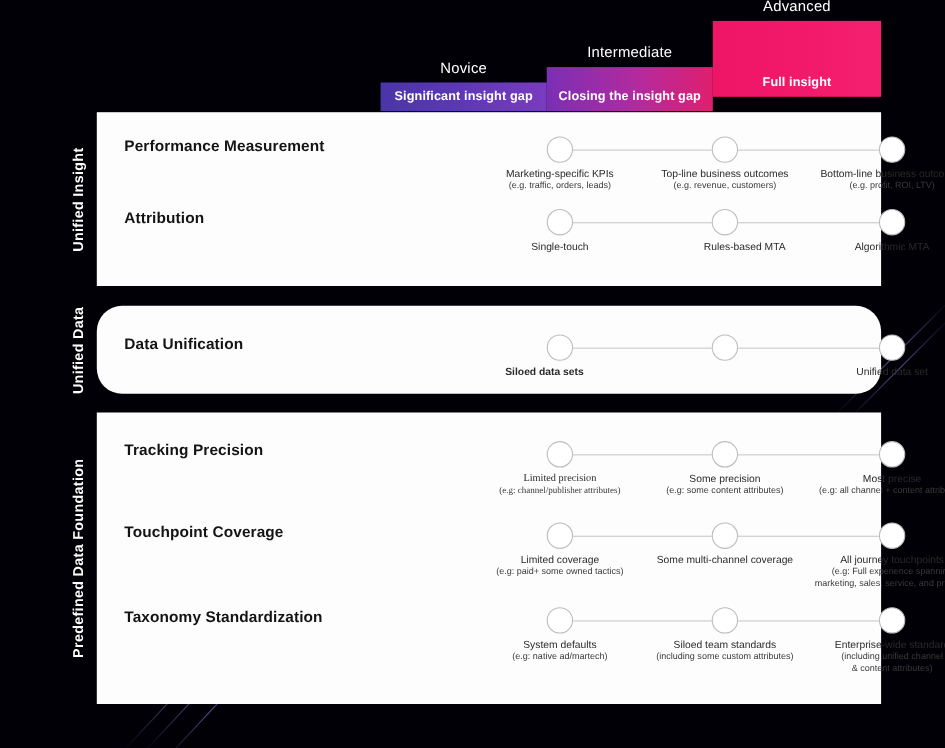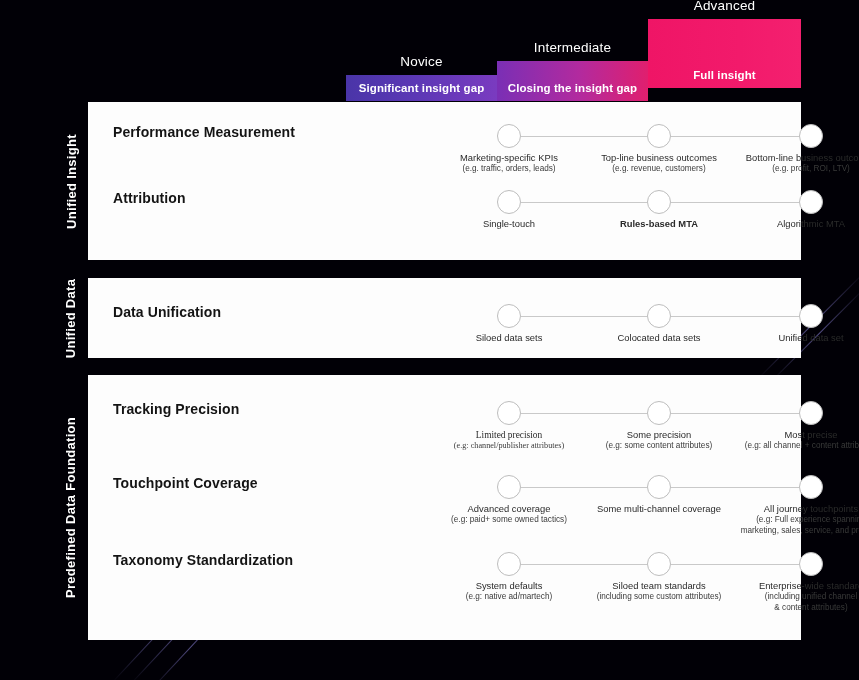--- a/index.html
+++ b/index.html
@@ -132,41 +132,40 @@
             </div>
           </div>
           <div class="row" style="top: 88px;">
             <div class="rowtitle">Attribution</div>
             <div class="track">
               <div class="line" style="left: 433px; width: 126px;"></div>
               <div class="line" style="left: 583px; width: 128px;"></div>
               <div class="node" style="left: 409px;"></div>
               <div class="nodelabel" style="left: 311px; width: 220px;"><span>Single-touch</span></div>
               <div class="node" style="left: 559px;"></div>
-              <div class="nodelabel" style="left: 461px; width: 220px; font-weight: bold;"><span>Rules-based MTA</span></div>
+              <div class="nodelabel" style="left: 479px; width: 220px;"><span>Rules-based MTA</span></div>
               <div class="node" style="left: 711px;"></div>
               <div class="nodelabel" style="left: 613px; width: 220px;"><span>Algorithmic MTA</span></div>
             </div>
           </div>
         </div>
       </div>
       <div class="sec" style="top: 278px; height: 80px; width: 713px;">
         <div class="sidelabel">
           <b>Unified Data</b>
         </div>
-        <div class="panel" style="height: 80px;">
+        <div class="panel" style="height: 80px; border-radius: 23px;">
           <div class="row" style="top: 26px;">
             <div class="rowtitle">Data Unification</div>
             <div class="track">
               <div class="line" style="left: 433px; width: 126px;"></div>
               <div class="line" style="left: 583px; width: 128px;"></div>
               <div class="node" style="left: 409px;"></div>
-              <div class="nodelabel" style="left: 311px; width: 220px;"><span>Siloed data sets</span></div>
-              <div class="node" style="left: 559px;"></div>
-              <div class="nodelabel" style="left: 461px; width: 220px;"><span>Colocated data sets</span></div>
+              <div class="nodelabel" style="left: 297px; width: 220px; font-weight: bold;"><span>Siloed data sets</span></div>
+              <div class="node" style="left: 559px;"></div>
               <div class="node" style="left: 711px;"></div>
               <div class="nodelabel" style="left: 613px; width: 220px;"><span>Unified data set</span></div>
             </div>
           </div>
         </div>
       </div>
       <div class="sec" style="top: 375px; height: 265px; width: 713px;">
         <div class="sidelabel">
           <b>Predefined Data Foundation</b>
         </div>
@@ -189,21 +188,21 @@
                   <em>(e.g: all channel + content attributes)</em>
                 </span></div>
             </div>
           </div>
           <div class="row" style="top: 100px;">
             <div class="rowtitle">Touchpoint Coverage</div>
             <div class="track">
               <div class="line" style="left: 433px; width: 126px;"></div>
               <div class="line" style="left: 583px; width: 128px;"></div>
               <div class="node" style="left: 409px;"></div>
-              <div class="nodelabel" style="left: 311px; width: 220px;"><span>Advanced coverage</span><span class="sub">
+              <div class="nodelabel" style="left: 311px; width: 220px;"><span>Limited coverage</span><span class="sub">
                   <em>(e.g: paid+ some owned tactics)</em>
                 </span></div>
               <div class="node" style="left: 559px;"></div>
               <div class="nodelabel" style="left: 461px; width: 220px;"><span>Some multi-channel coverage</span></div>
               <div class="node" style="left: 711px;"></div>
               <div class="nodelabel" style="left: 613px; width: 220px;"><span>All journey touchpoints</span><span class="sub">
                   <em>(e.g: Full experience spanning</em>
                   <em>marketing, sales, service, and product)</em>
                 </span></div>
             </div>

